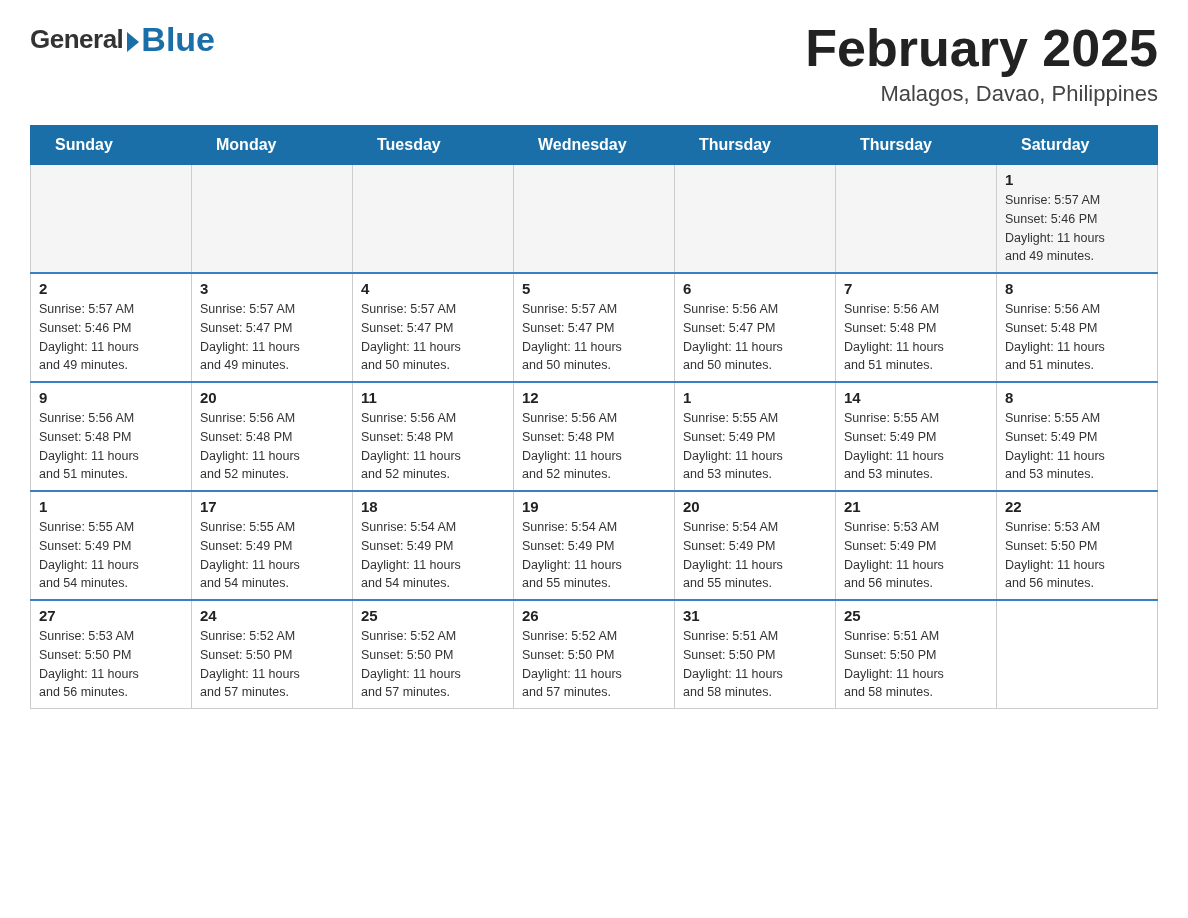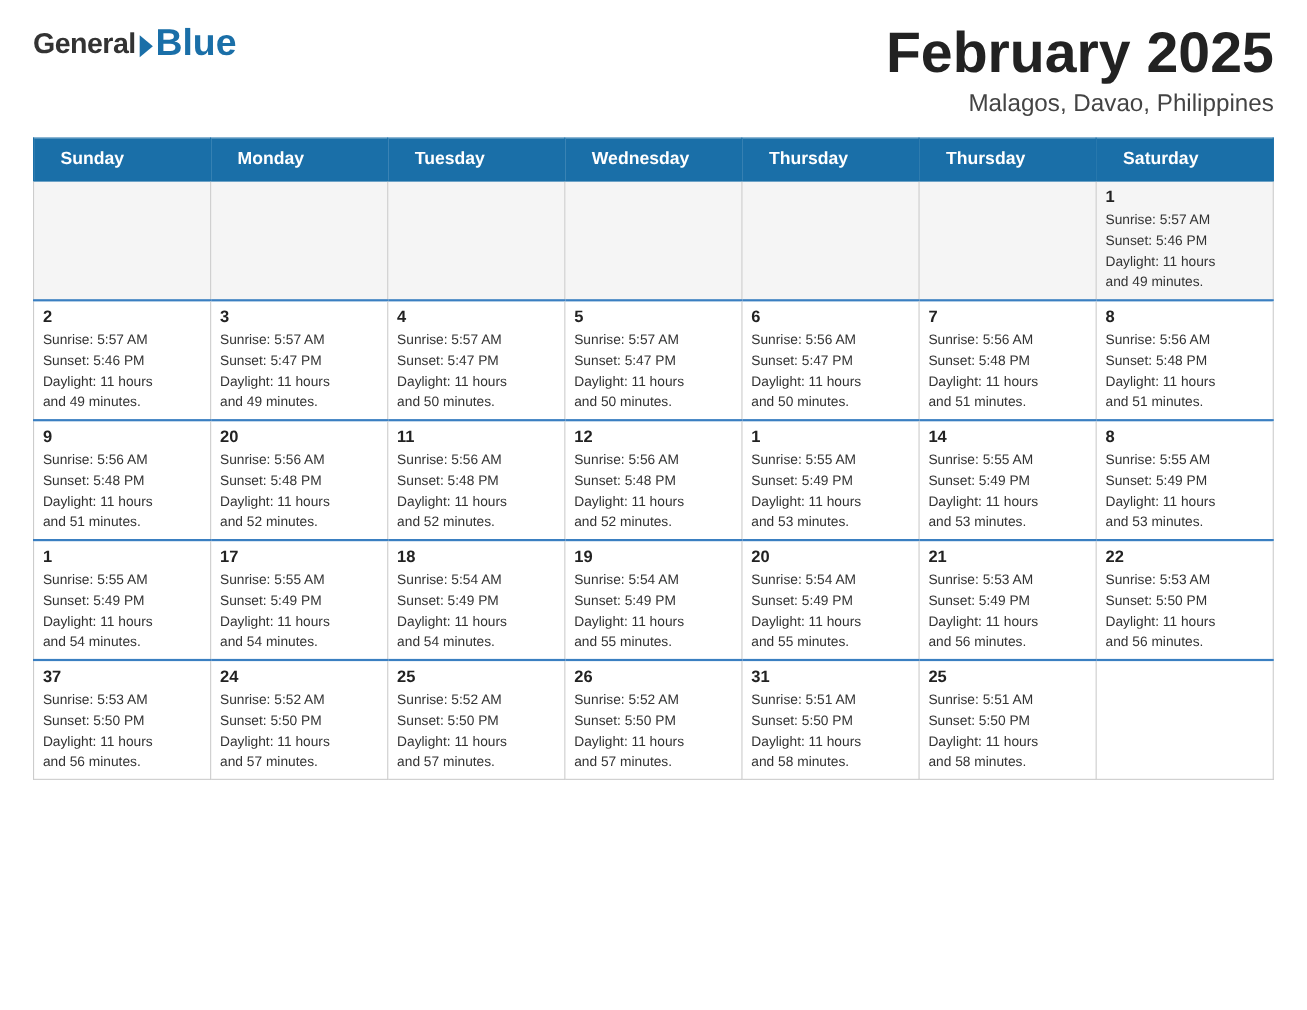--- a/index.html
+++ b/index.html
@@ -168,21 +168,21 @@
       <tr class="week-row">
         <td><span class="day-num">1</span><span class="day-info">Sunrise: 5:55 AM<br>Sunset: 5:49 PM<br>Daylight: 11 hours<br>and 54 minutes.</span></td>
         <td><span class="day-num">17</span><span class="day-info">Sunrise: 5:55 AM<br>Sunset: 5:49 PM<br>Daylight: 11 hours<br>and 54 minutes.</span></td>
         <td><span class="day-num">18</span><span class="day-info">Sunrise: 5:54 AM<br>Sunset: 5:49 PM<br>Daylight: 11 hours<br>and 54 minutes.</span></td>
         <td><span class="day-num">19</span><span class="day-info">Sunrise: 5:54 AM<br>Sunset: 5:49 PM<br>Daylight: 11 hours<br>and 55 minutes.</span></td>
         <td><span class="day-num">20</span><span class="day-info">Sunrise: 5:54 AM<br>Sunset: 5:49 PM<br>Daylight: 11 hours<br>and 55 minutes.</span></td>
         <td><span class="day-num">21</span><span class="day-info">Sunrise: 5:53 AM<br>Sunset: 5:49 PM<br>Daylight: 11 hours<br>and 56 minutes.</span></td>
         <td><span class="day-num">22</span><span class="day-info">Sunrise: 5:53 AM<br>Sunset: 5:50 PM<br>Daylight: 11 hours<br>and 56 minutes.</span></td>
       </tr>
       <tr class="week-row">
-        <td><span class="day-num">37</span><span class="day-info">Sunrise: 5:53 AM<br>Sunset: 5:50 PM<br>Daylight: 11 hours<br>and 56 minutes.</span></td>
+        <td><span class="day-num">27</span><span class="day-info">Sunrise: 5:53 AM<br>Sunset: 5:50 PM<br>Daylight: 11 hours<br>and 56 minutes.</span></td>
         <td><span class="day-num">24</span><span class="day-info">Sunrise: 5:52 AM<br>Sunset: 5:50 PM<br>Daylight: 11 hours<br>and 57 minutes.</span></td>
         <td><span class="day-num">25</span><span class="day-info">Sunrise: 5:52 AM<br>Sunset: 5:50 PM<br>Daylight: 11 hours<br>and 57 minutes.</span></td>
         <td><span class="day-num">26</span><span class="day-info">Sunrise: 5:52 AM<br>Sunset: 5:50 PM<br>Daylight: 11 hours<br>and 57 minutes.</span></td>
         <td><span class="day-num">31</span><span class="day-info">Sunrise: 5:51 AM<br>Sunset: 5:50 PM<br>Daylight: 11 hours<br>and 58 minutes.</span></td>
         <td><span class="day-num">25</span><span class="day-info">Sunrise: 5:51 AM<br>Sunset: 5:50 PM<br>Daylight: 11 hours<br>and 58 minutes.</span></td>
         <td class="empty-cell"></td>
       </tr>
     </tbody>
 </table>
 

